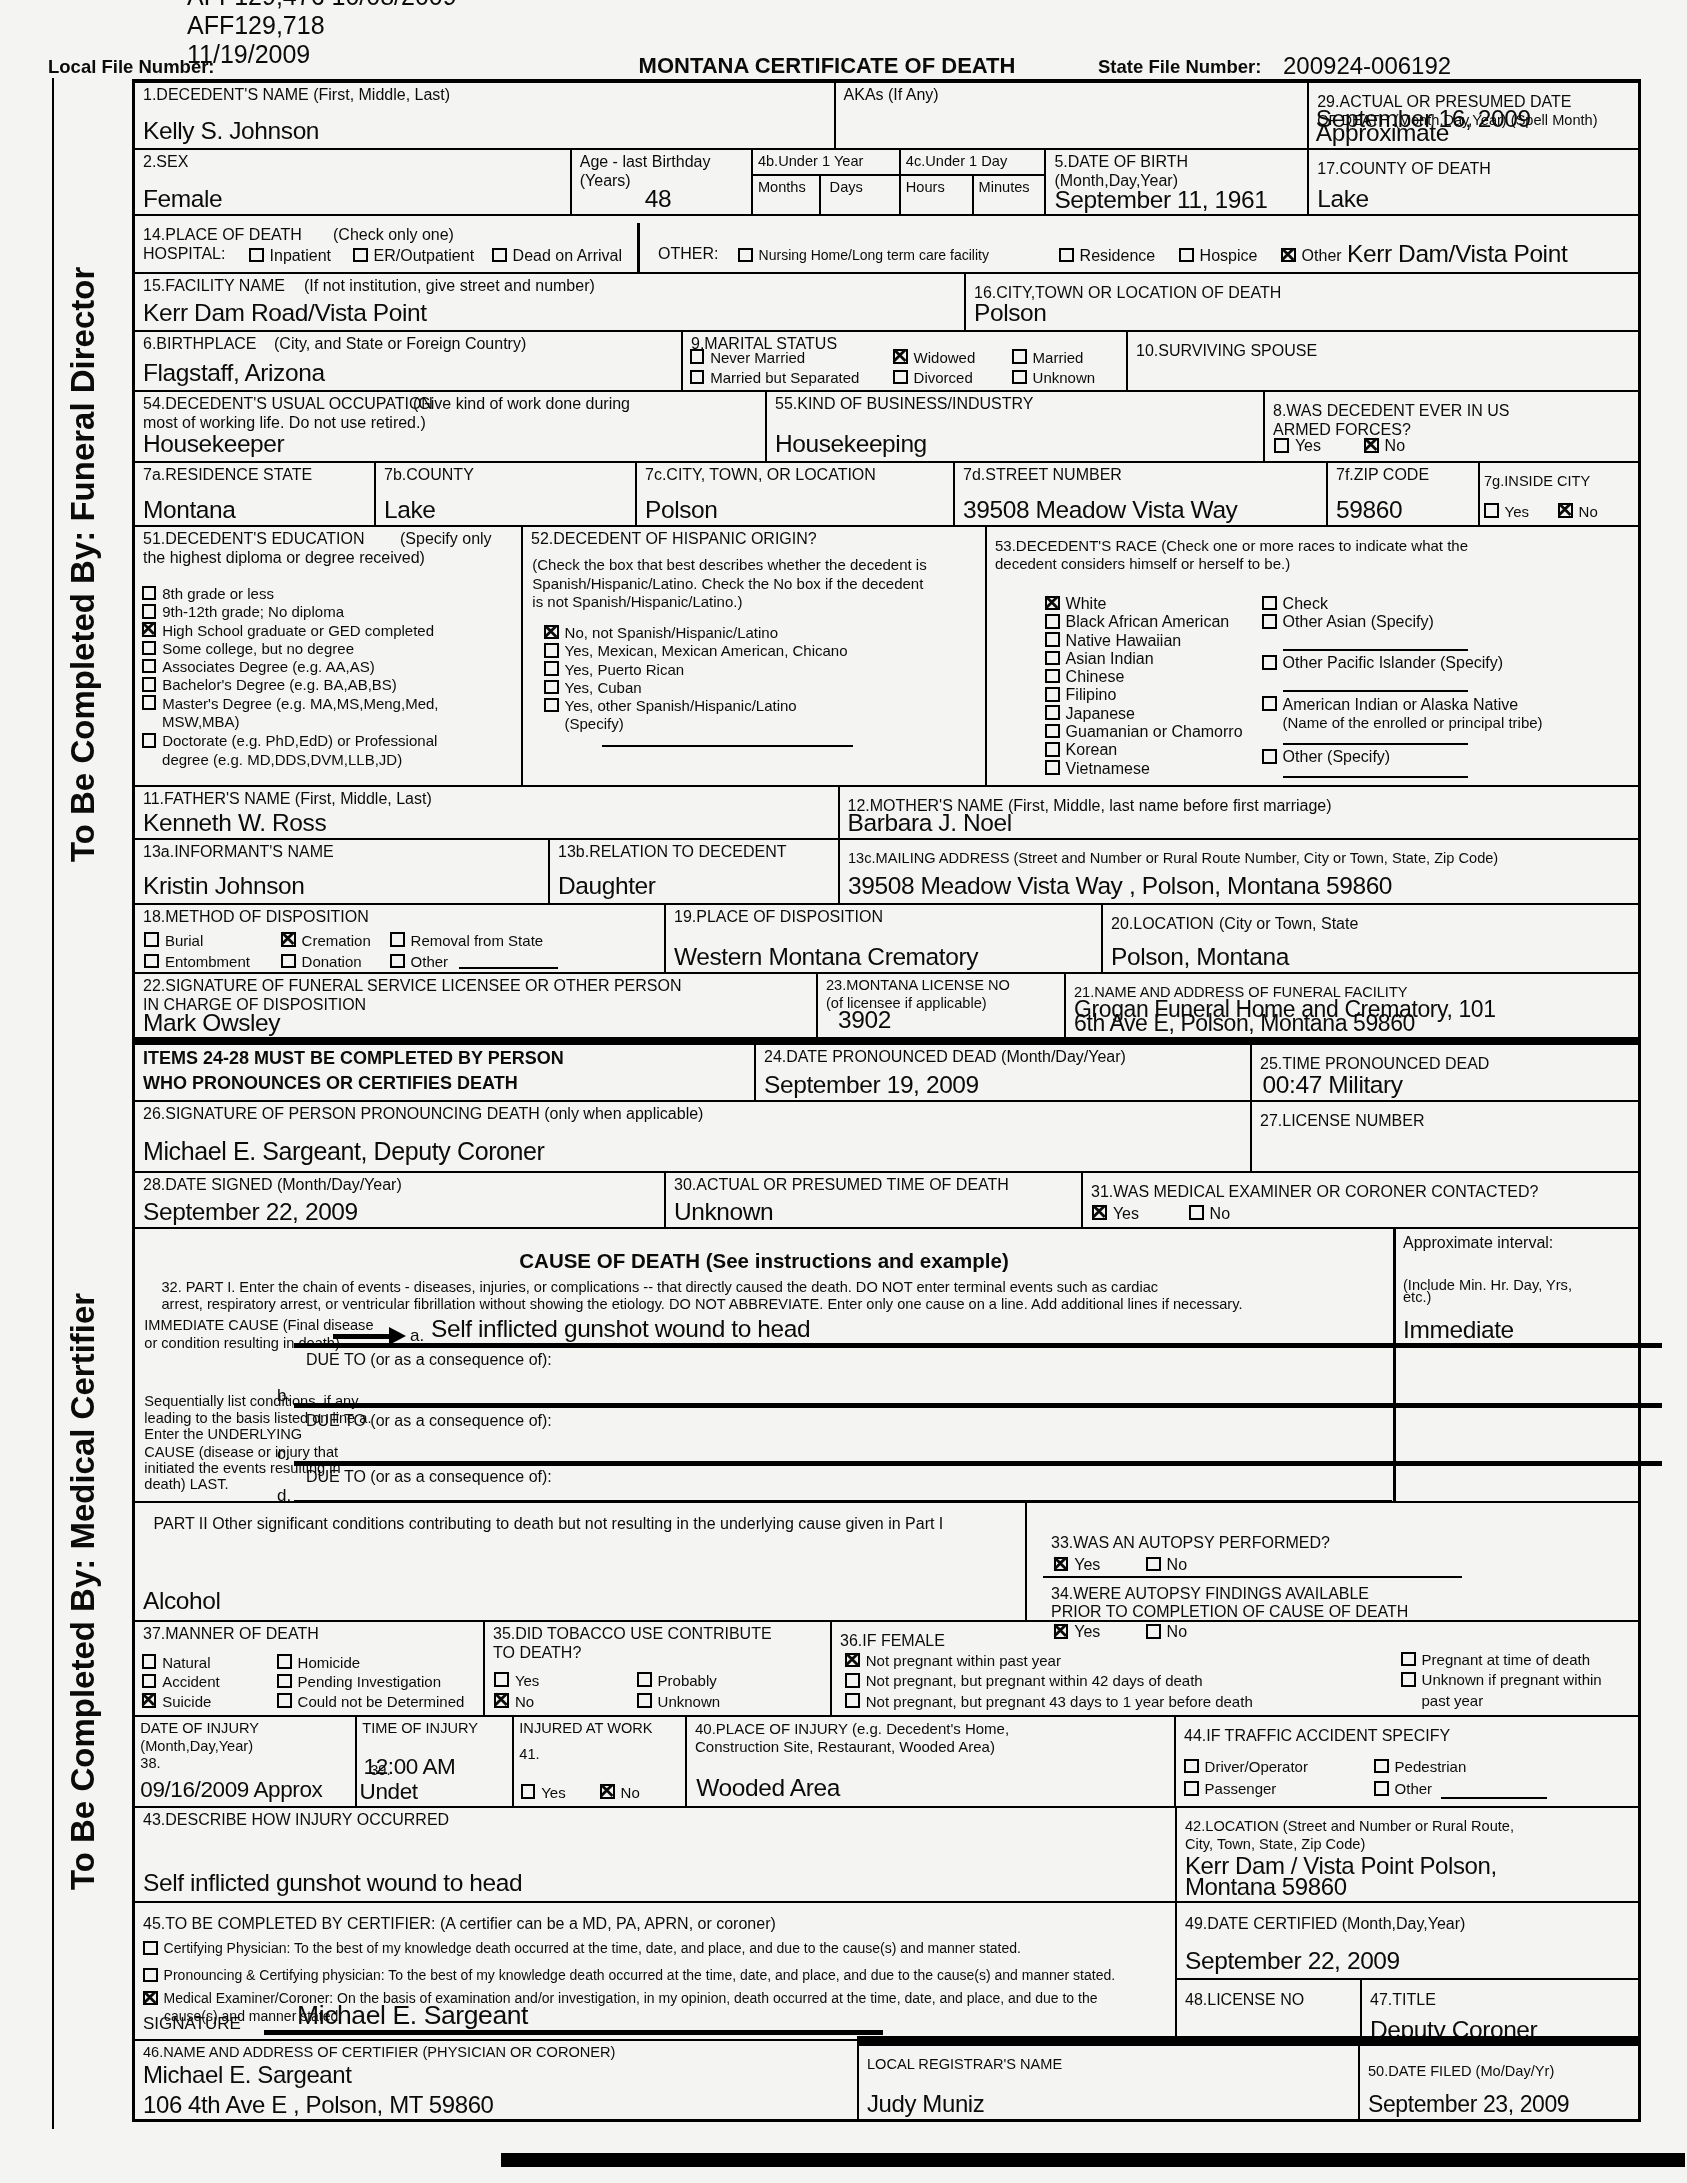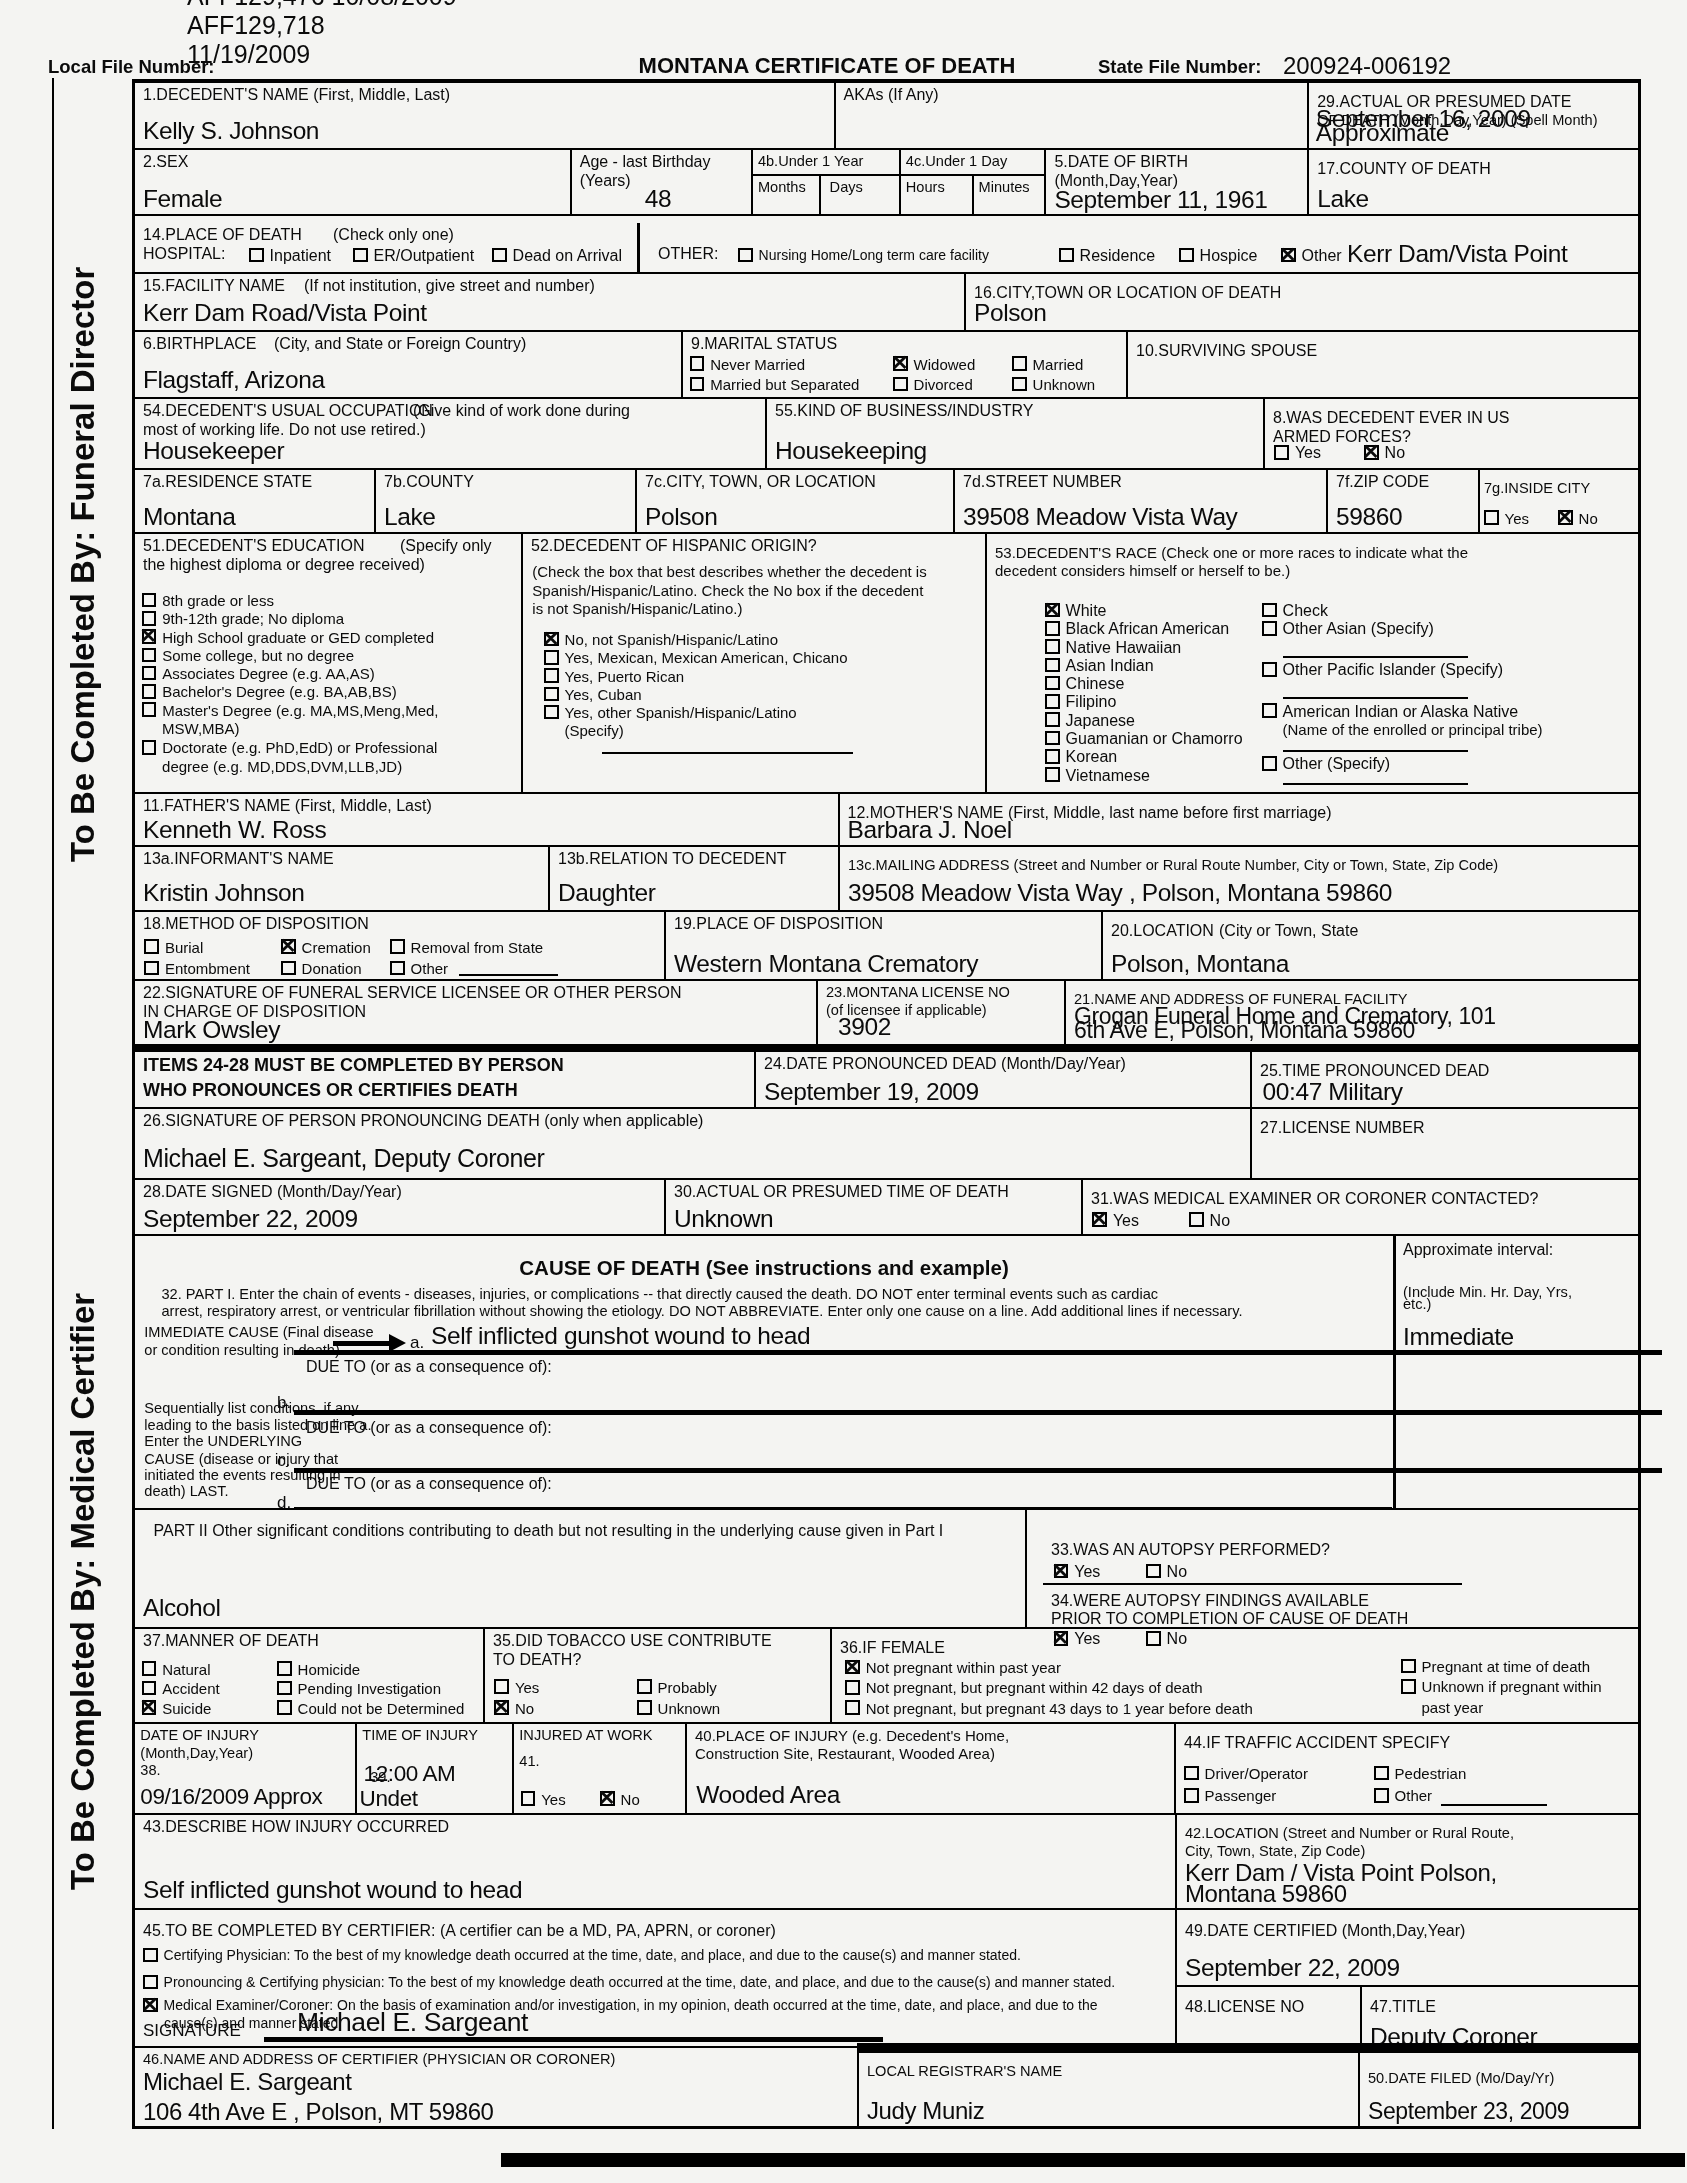--- a/index.html
+++ b/index.html
@@ -142,21 +142,21 @@
         <span class="t">15.FACILITY NAME</span>
         <span class="t abs" style="left:169px;top:3.3px">(If not institution, give street and number)</span>
         <div class="V" style="left:8px;bottom:2.6px">Kerr Dam Road/Vista Point</div>
       </div>
       <div class="c last" style="width:672px">
         <div class="t">16.CITY,TOWN OR LOCATION OF DEATH</div>
         <div class="V" style="left:8px;bottom:2.6px">Polson</div>
       </div>
     </div>
 
-    <div class="row" style="height:67px">
+    <div class="row" style="height:60px">
       <div class="c" style="width:548px">
         <span class="t">6.BIRTHPLACE</span>
         <span class="t abs" style="left:139px;top:3.3px">(City, and State or Foreign Country)</span>
         <div class="V" style="left:8px;bottom:2.6px">Flagstaff, Arizona</div>
       </div>
       <div class="c" style="width:445px">
         <div class="t">9.MARITAL STATUS</div>
         <div class="abs stk" style="left:6.6px;bottom:4px;font-size:15px">
           <span class="ck" style="font-size:15px">
               <span class="cb"></span>

